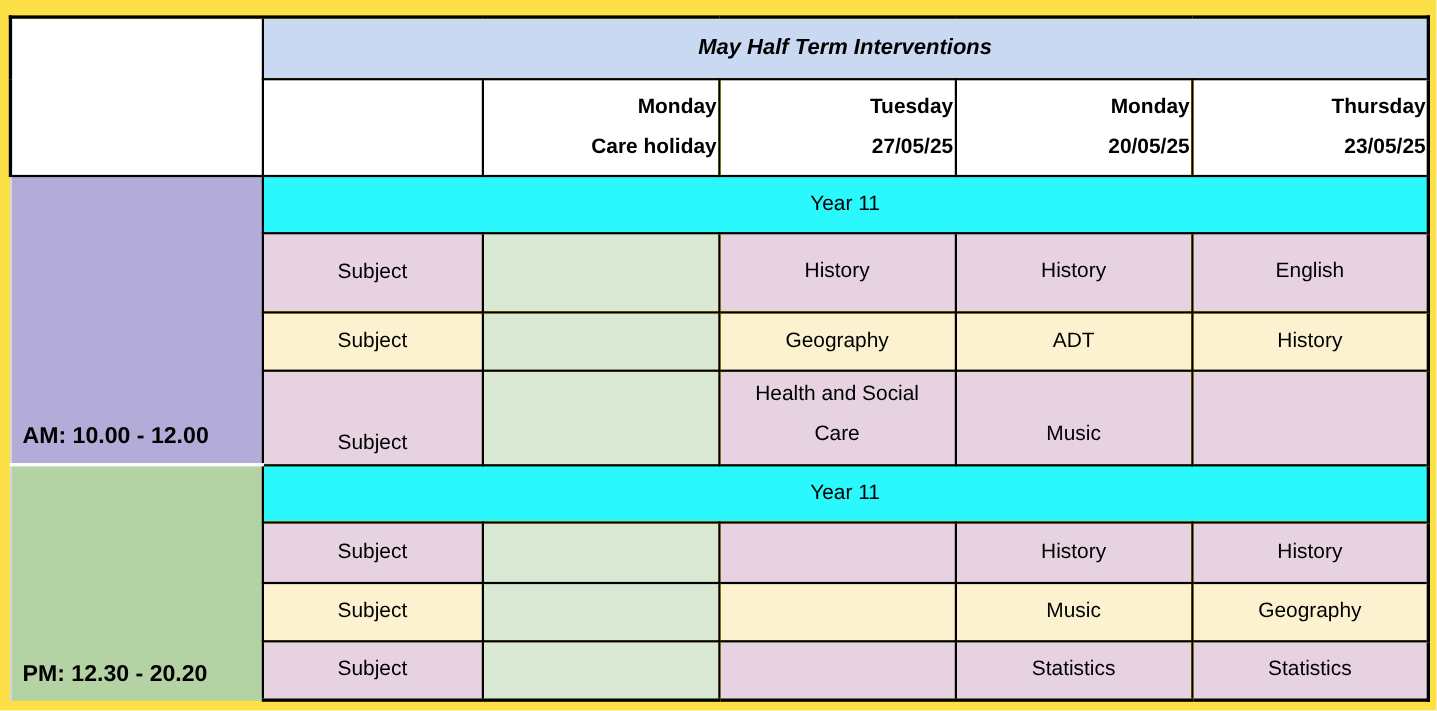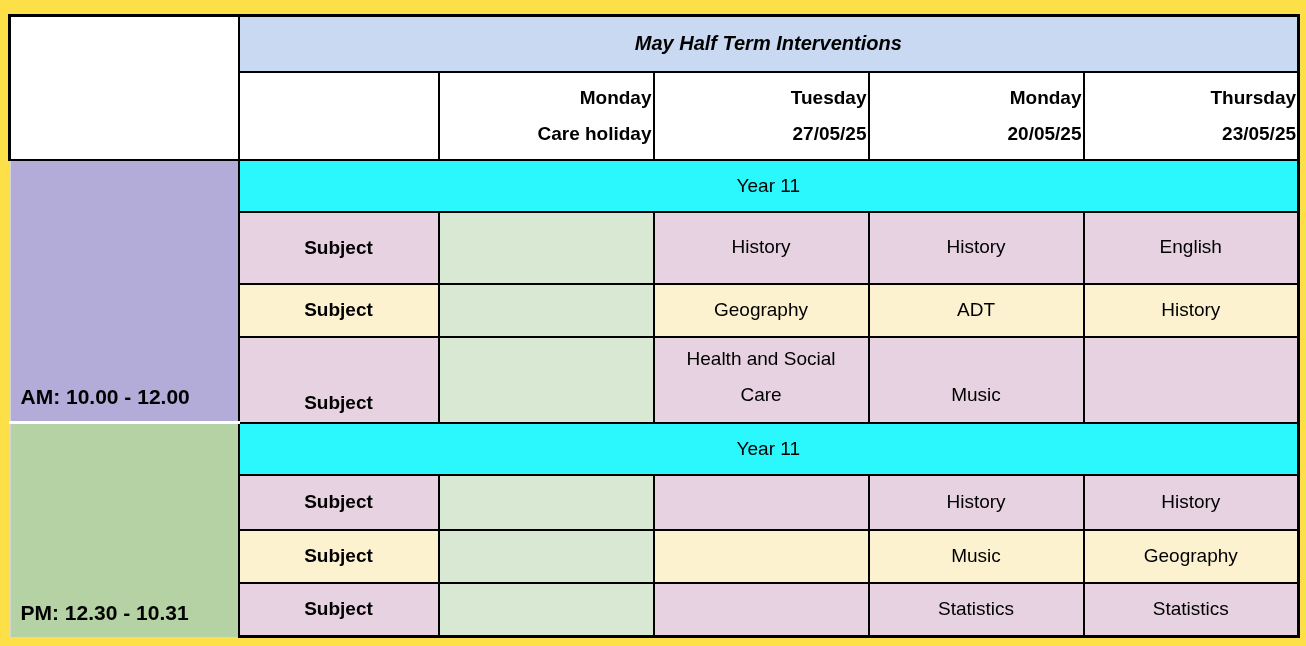--- a/index.html
+++ b/index.html
@@ -69,21 +69,21 @@
     padding: 16px 0 12px 10px;
     white-space: nowrap;
   }
   td.time-am { background: var(--am-purple, #b3abd8); border-bottom: 3px solid #ffffff; }
   td.time-pm { background: var(--pm-green, #b4d2a3); }
 
   td.banner-cell {
     background: var(--banner-cyan, #2bf8fc);
     font-weight: 400;
   }
-  td.subj-cell { font-weight: 700; }
+  td.subj-cell { font-weight: 400; }
   td.val-cell  { padding: 2px 10px; line-height: 1.9; margin-top: 24px; }
   td.pink  { background: var(--row-pink, #e6d2e0); }
   td.cream { background: var(--row-cream, #fdf2d0); }
   td.mon-cell { background: var(--bank-holiday-green, #d9e8d3); }
 
   
   tr.r-a3 td.subj-cell,
   tr.r-a3 td.val-cell,
   tr.r-a3 td.mon-cell { vertical-align: bottom; padding-bottom: 8px; }
 
@@ -154,21 +154,21 @@
     </tr>
     <tr class="r-a3">
       <td class="subj-cell pink">Subject</td>
       <td class="mon-cell"></td>
       <td class="val-cell pink">Health and Social Care</td>
       <td class="val-cell pink">Music</td>
       <td class="val-cell pink"></td>
     </tr>
 
     <tr class="r-banner2">
-      <td class="time-cell time-pm" rowspan="4">PM: 12.30 - 10.31</td>
+      <td class="time-cell time-pm" rowspan="4">PM: 12.30 - 20.20</td>
       <td class="banner-cell" colspan="5">Year 11</td>
     </tr>
     <tr class="r-p1">
       <td class="subj-cell pink">Subject</td>
       <td class="mon-cell"></td>
       <td class="val-cell pink"></td>
       <td class="val-cell pink">History</td>
       <td class="val-cell pink">History</td>
     </tr>
     <tr class="r-p2">

